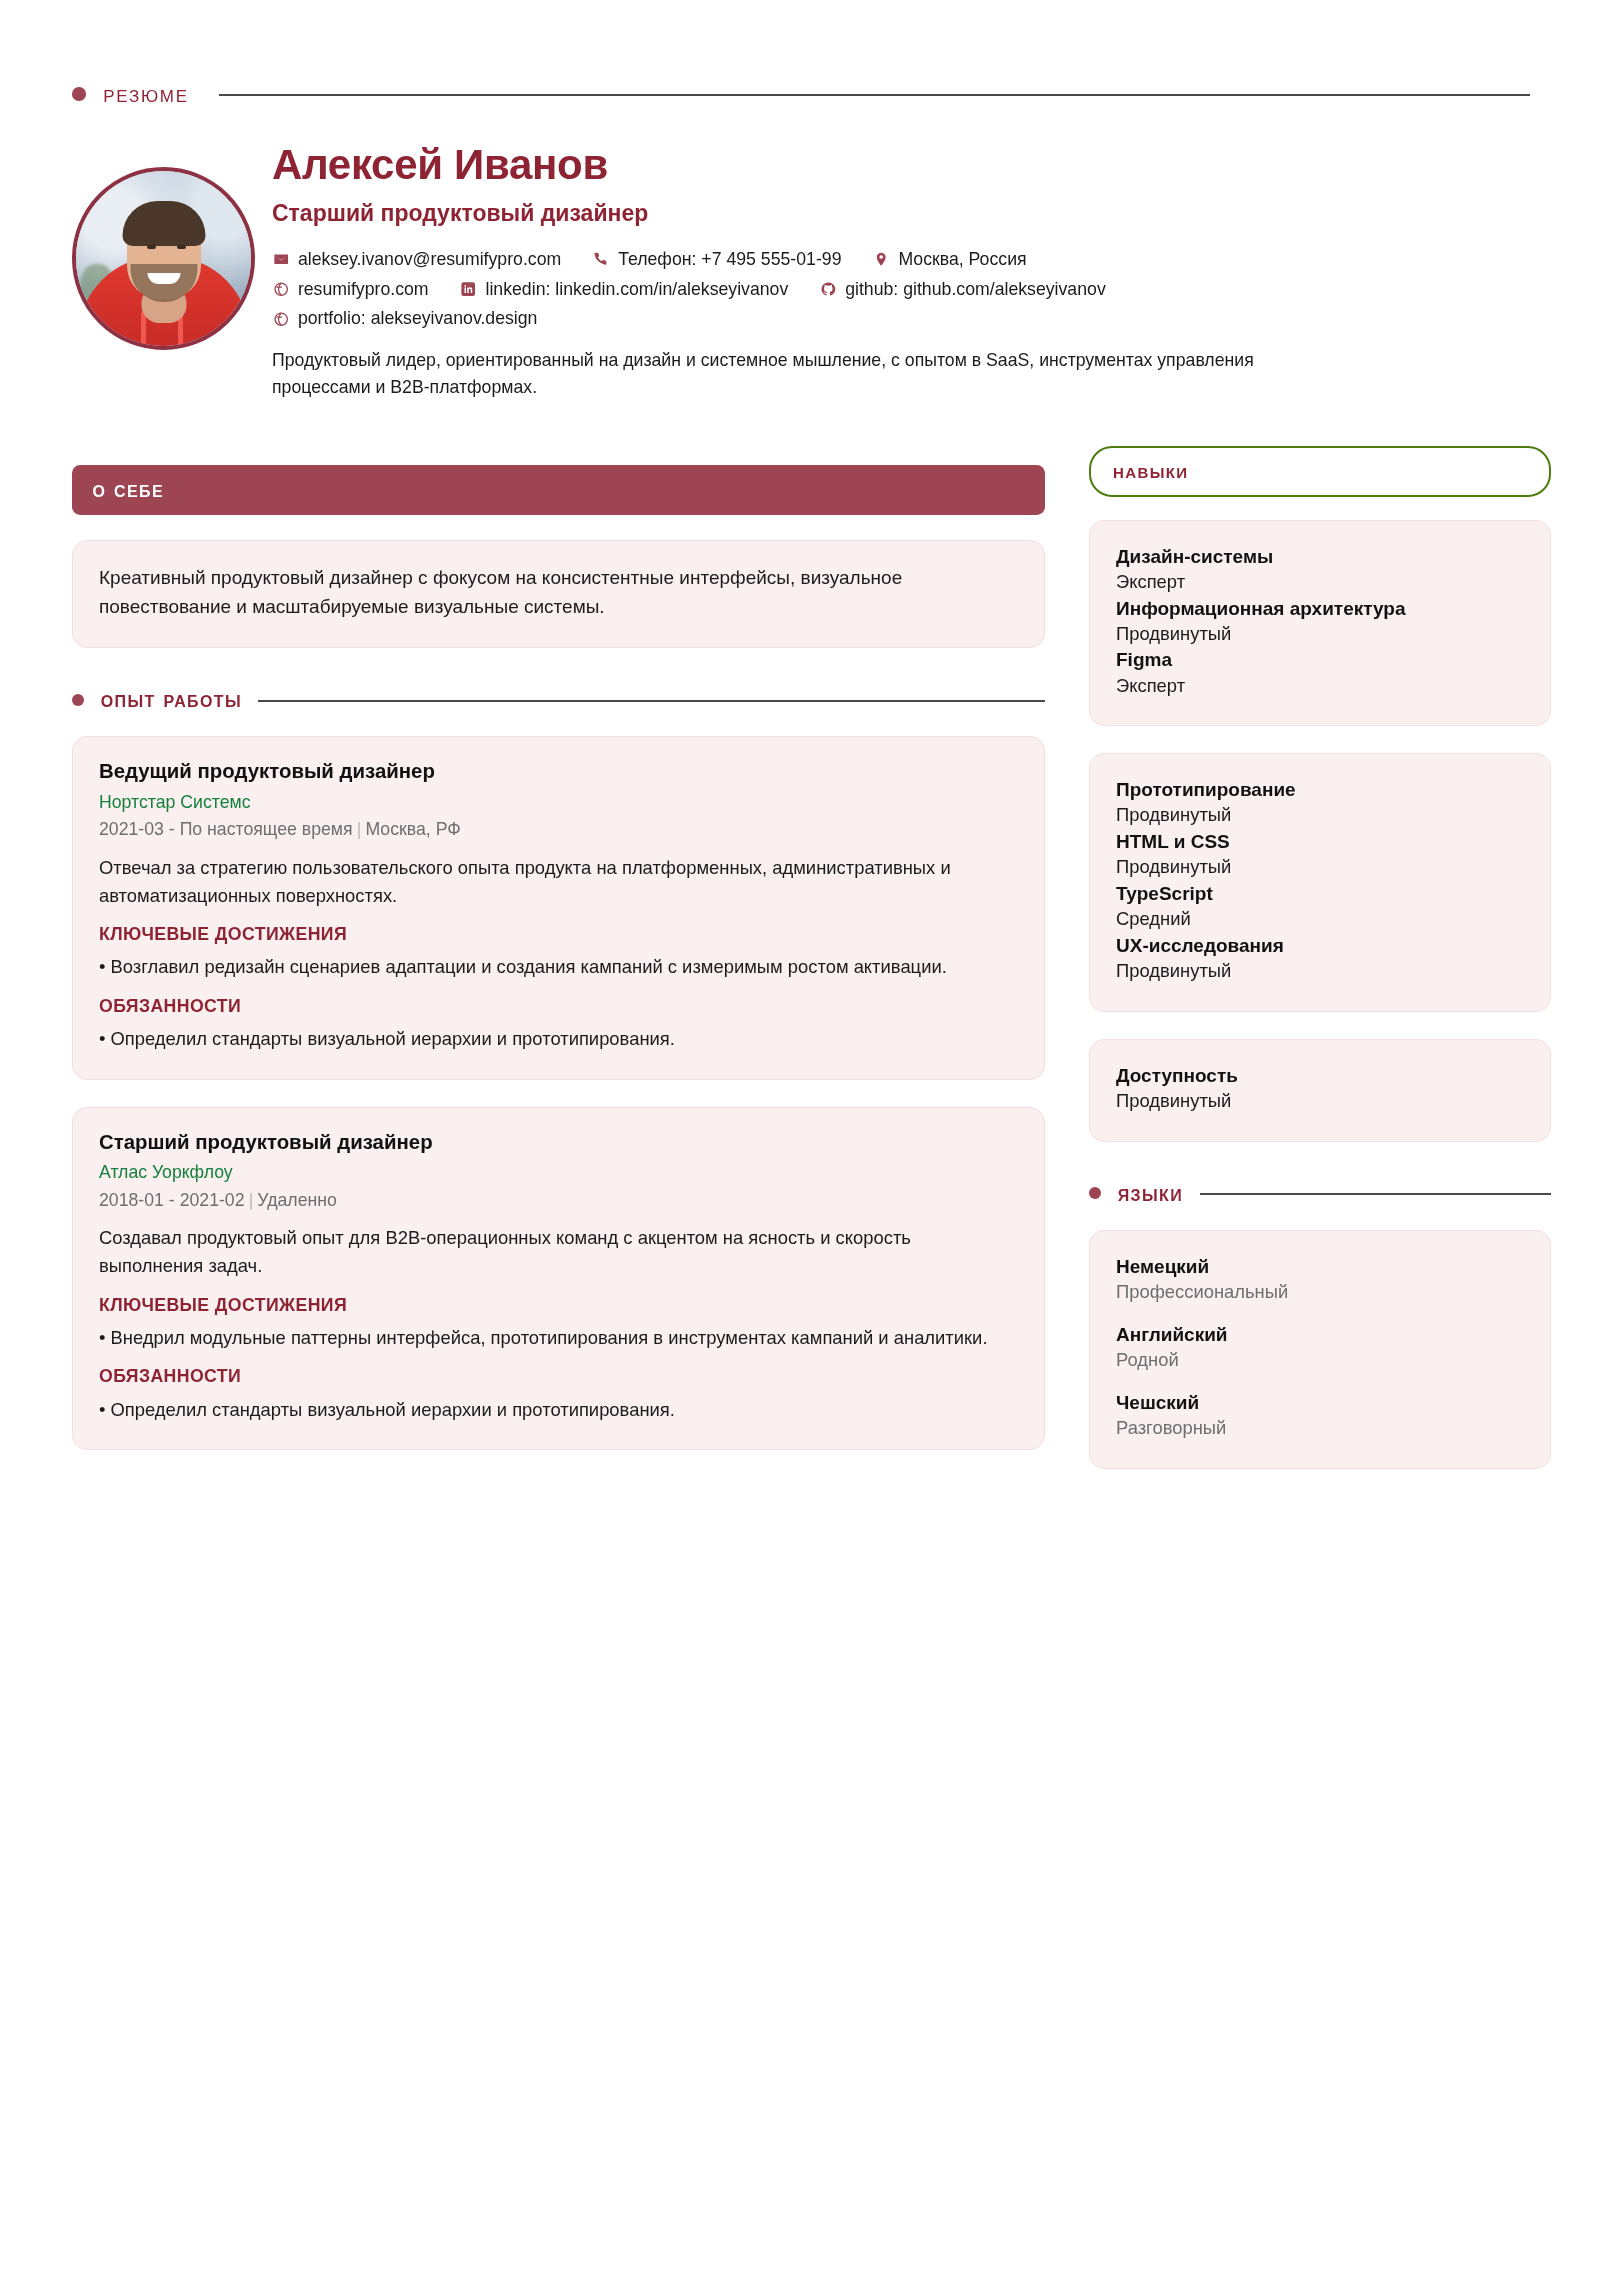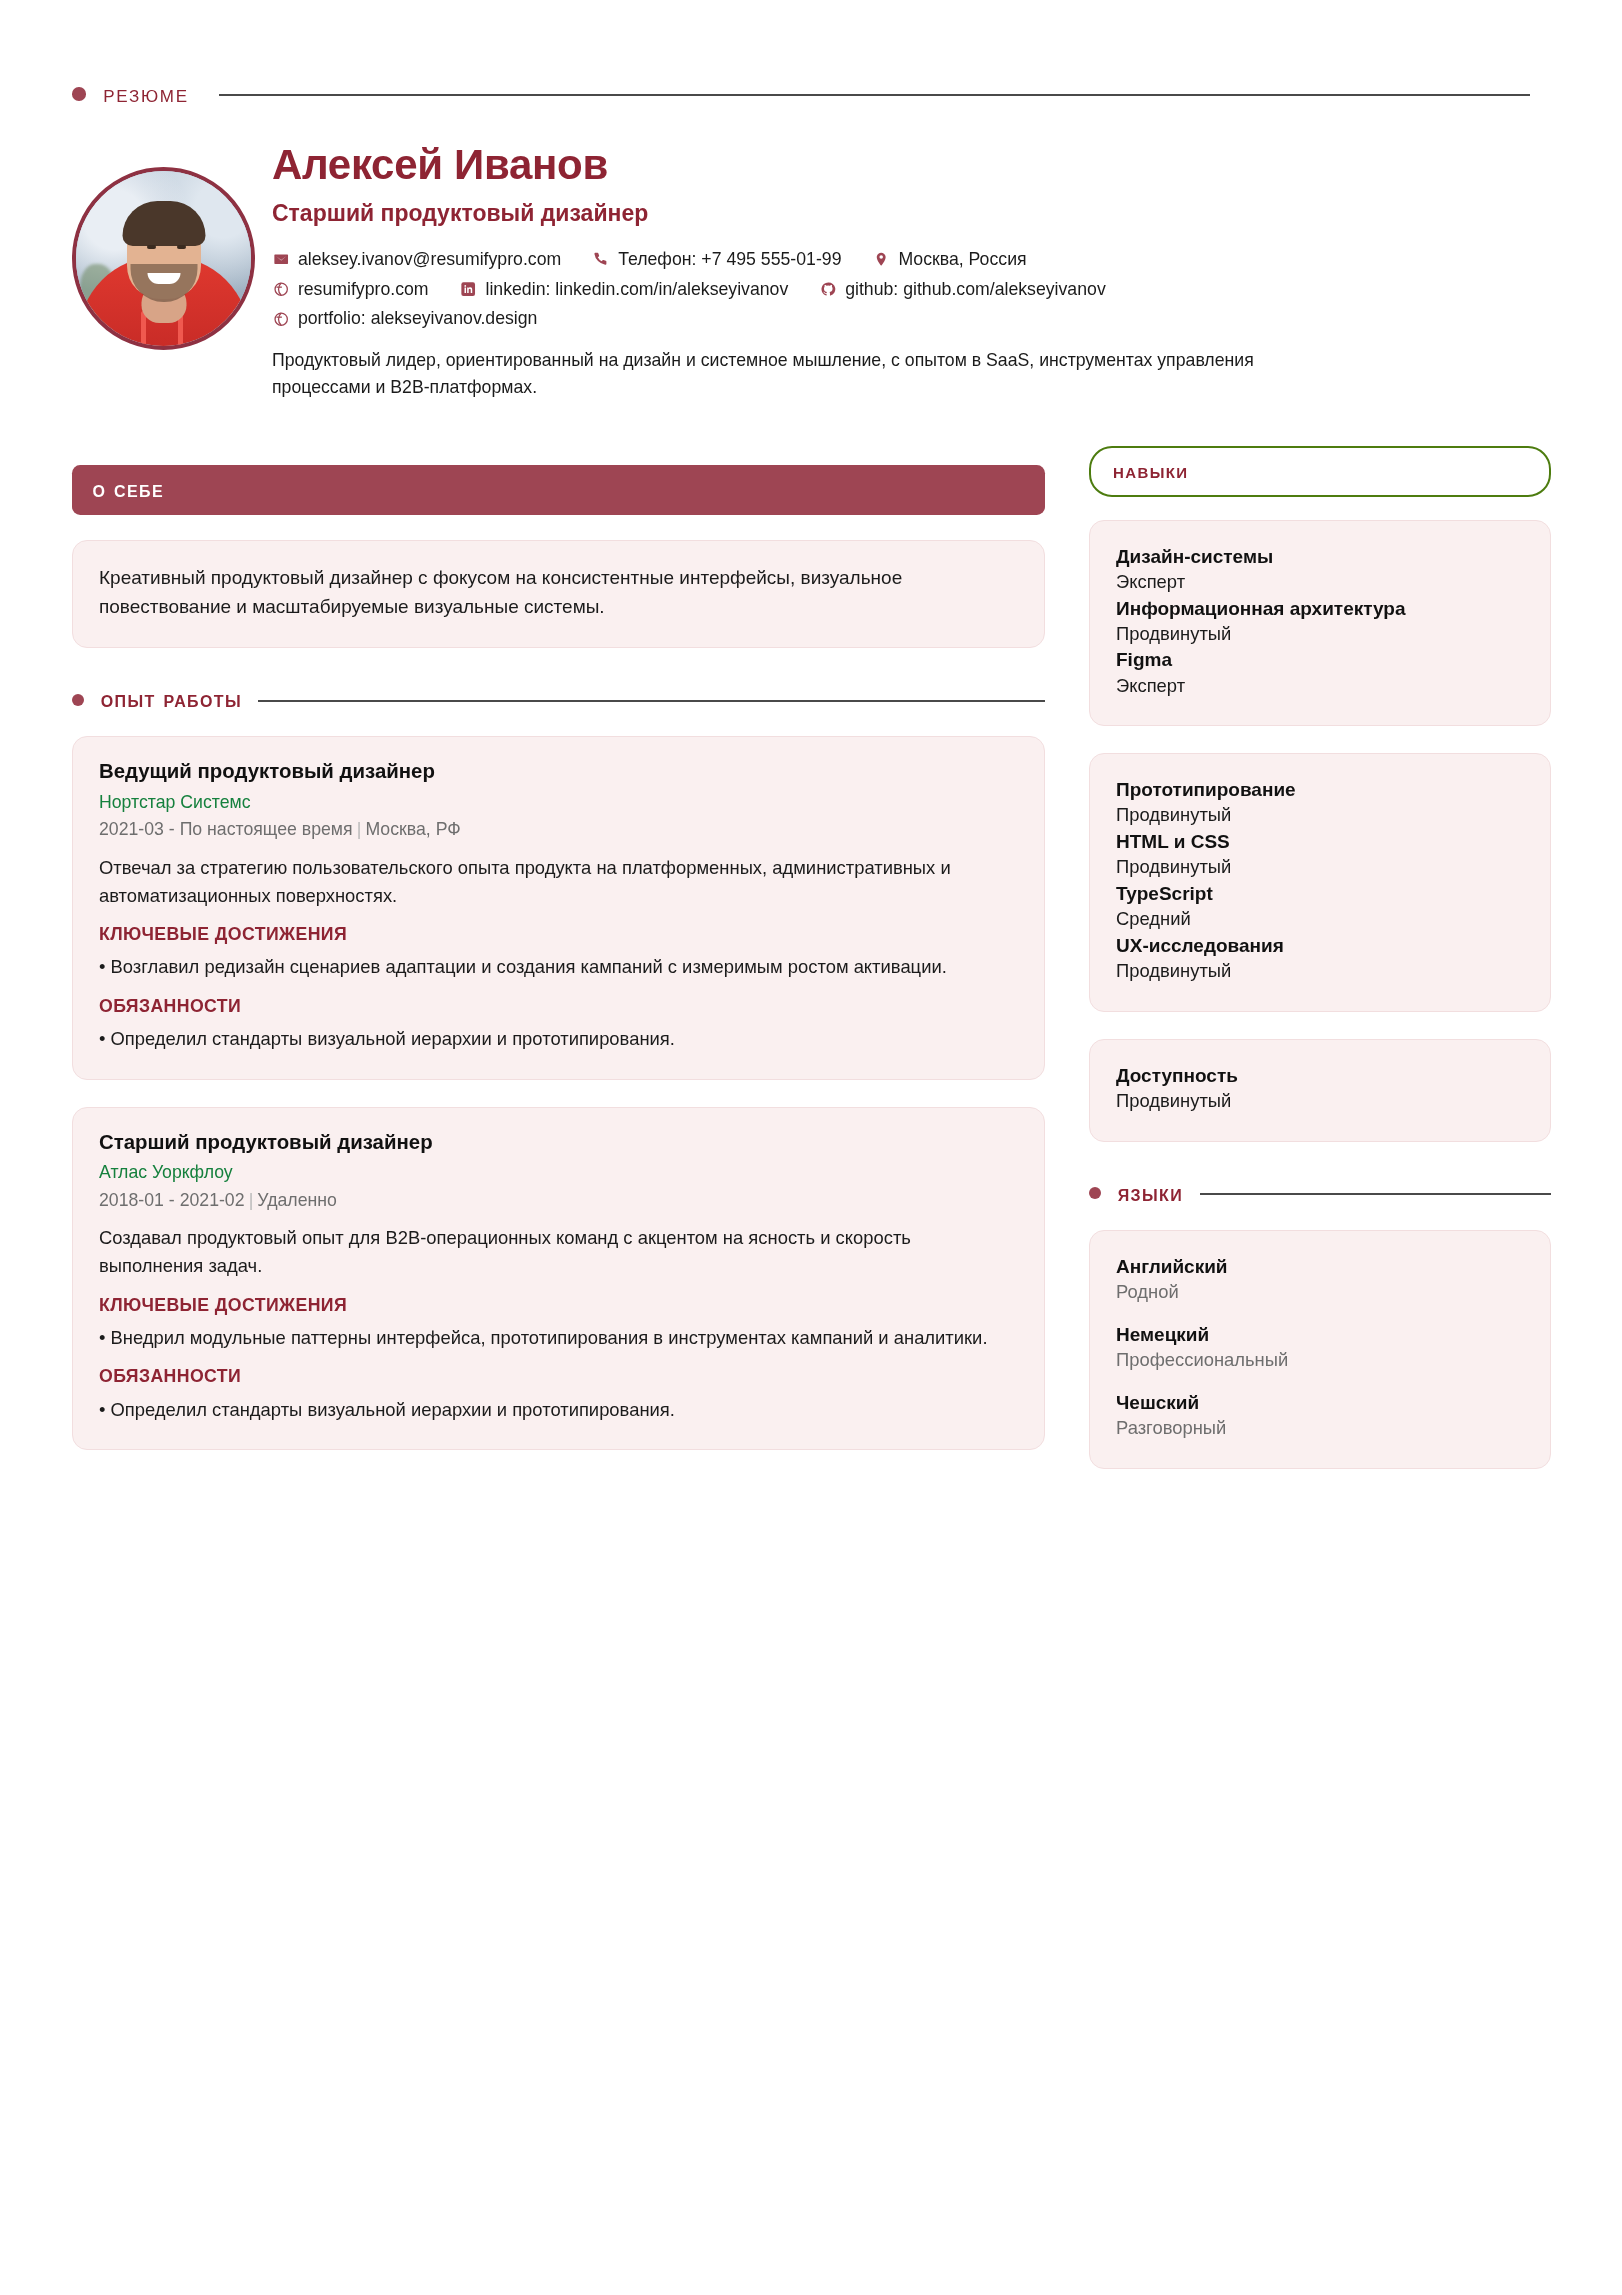--- a/index.html
+++ b/index.html
@@ -520,26 +520,26 @@
       </div>
 
       <div class="sec-rule" style="margin-top:38px;">
         <span class="dot"></span>
         <span class="t">Языки</span>
         <span class="line"></span>
       </div>
 
       <div class="card">
         <div class="lang-item">
+          <div class="kv-name">Немецкий</div>
+          <div class="kv-level muted">Профессиональный</div>
+        </div>
+        <div class="lang-item">
           <div class="kv-name">Английский</div>
           <div class="kv-level muted">Родной</div>
-        </div>
-        <div class="lang-item">
-          <div class="kv-name">Немецкий</div>
-          <div class="kv-level muted">Профессиональный</div>
         </div>
         <div class="lang-item">
           <div class="kv-name">Чешский</div>
           <div class="kv-level muted">Разговорный</div>
         </div>
       </div>
 
     </div>
   </div>
 </div>

